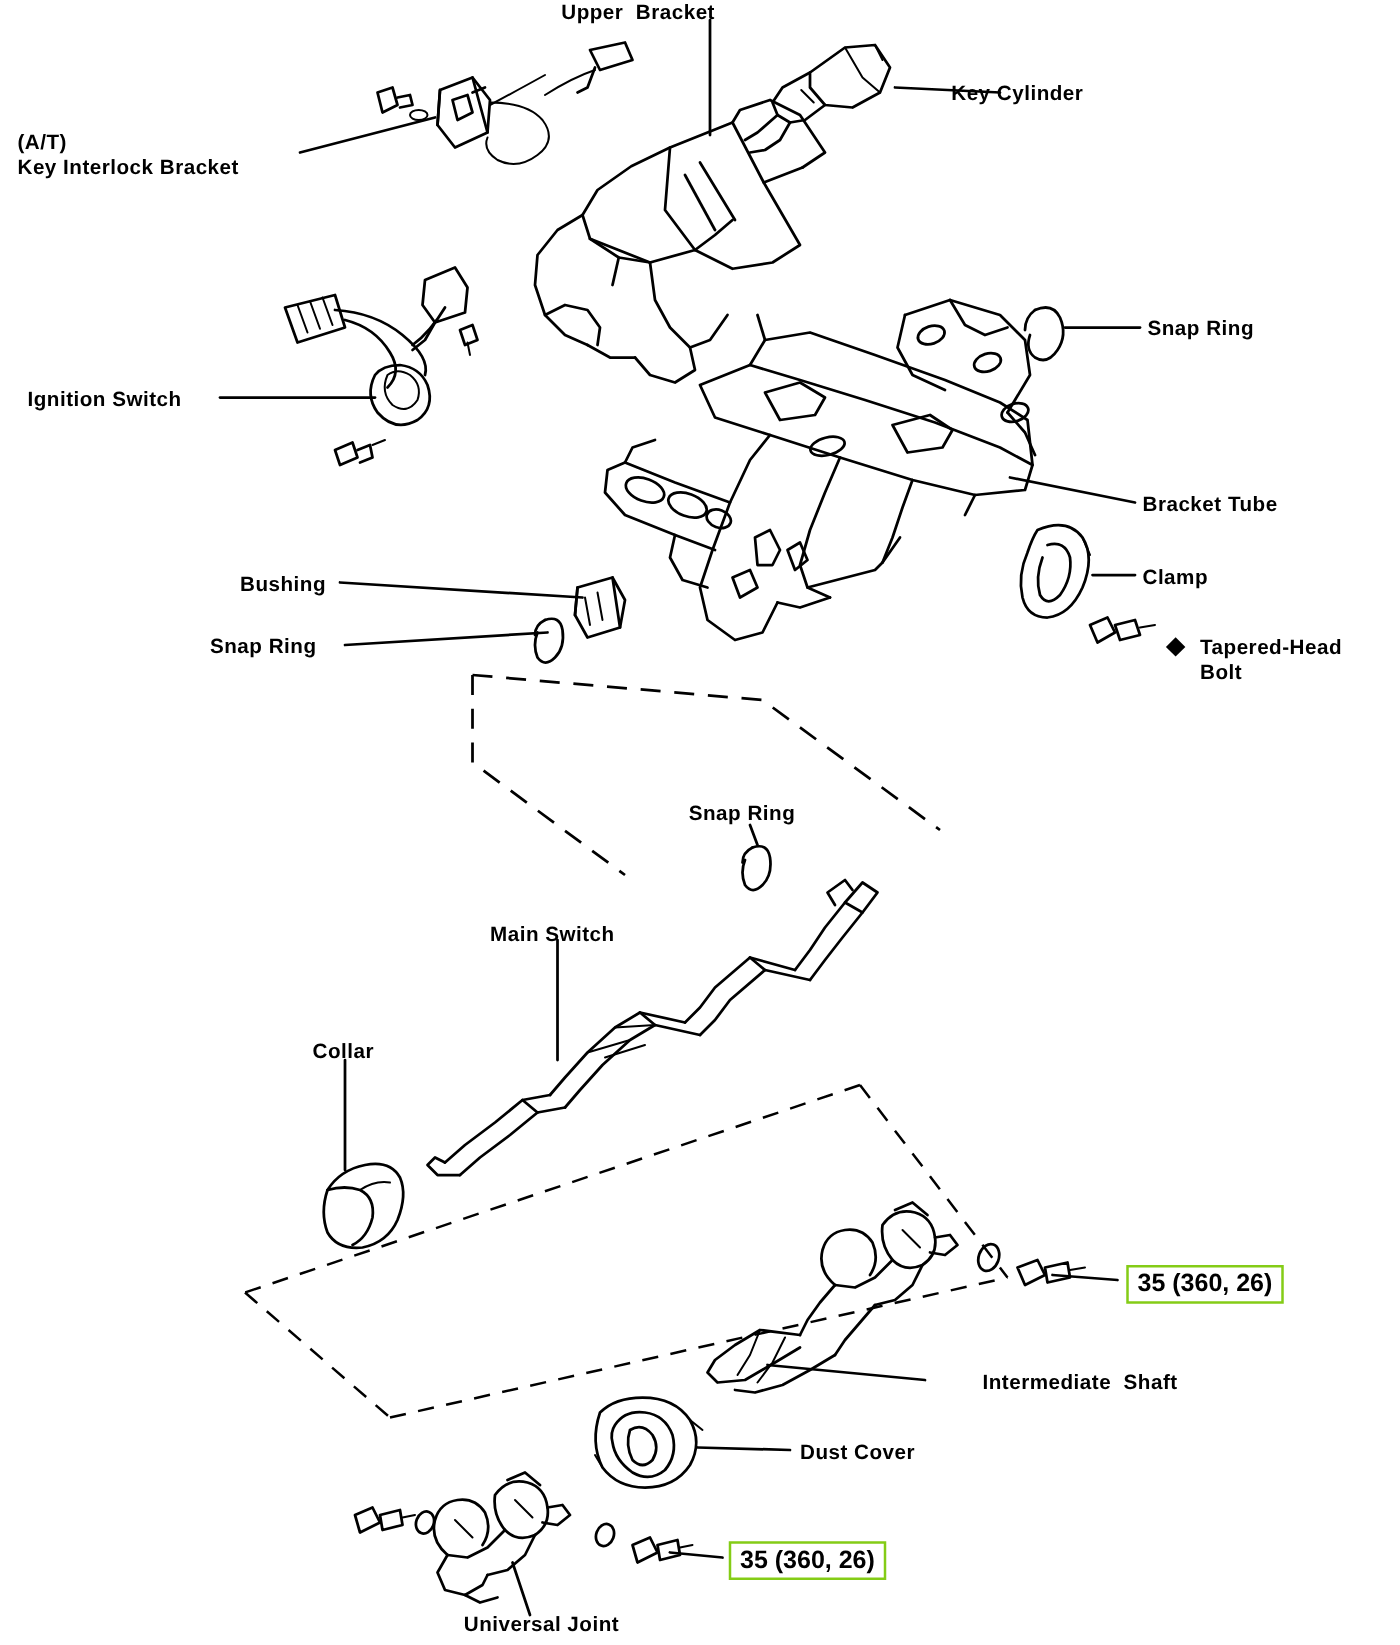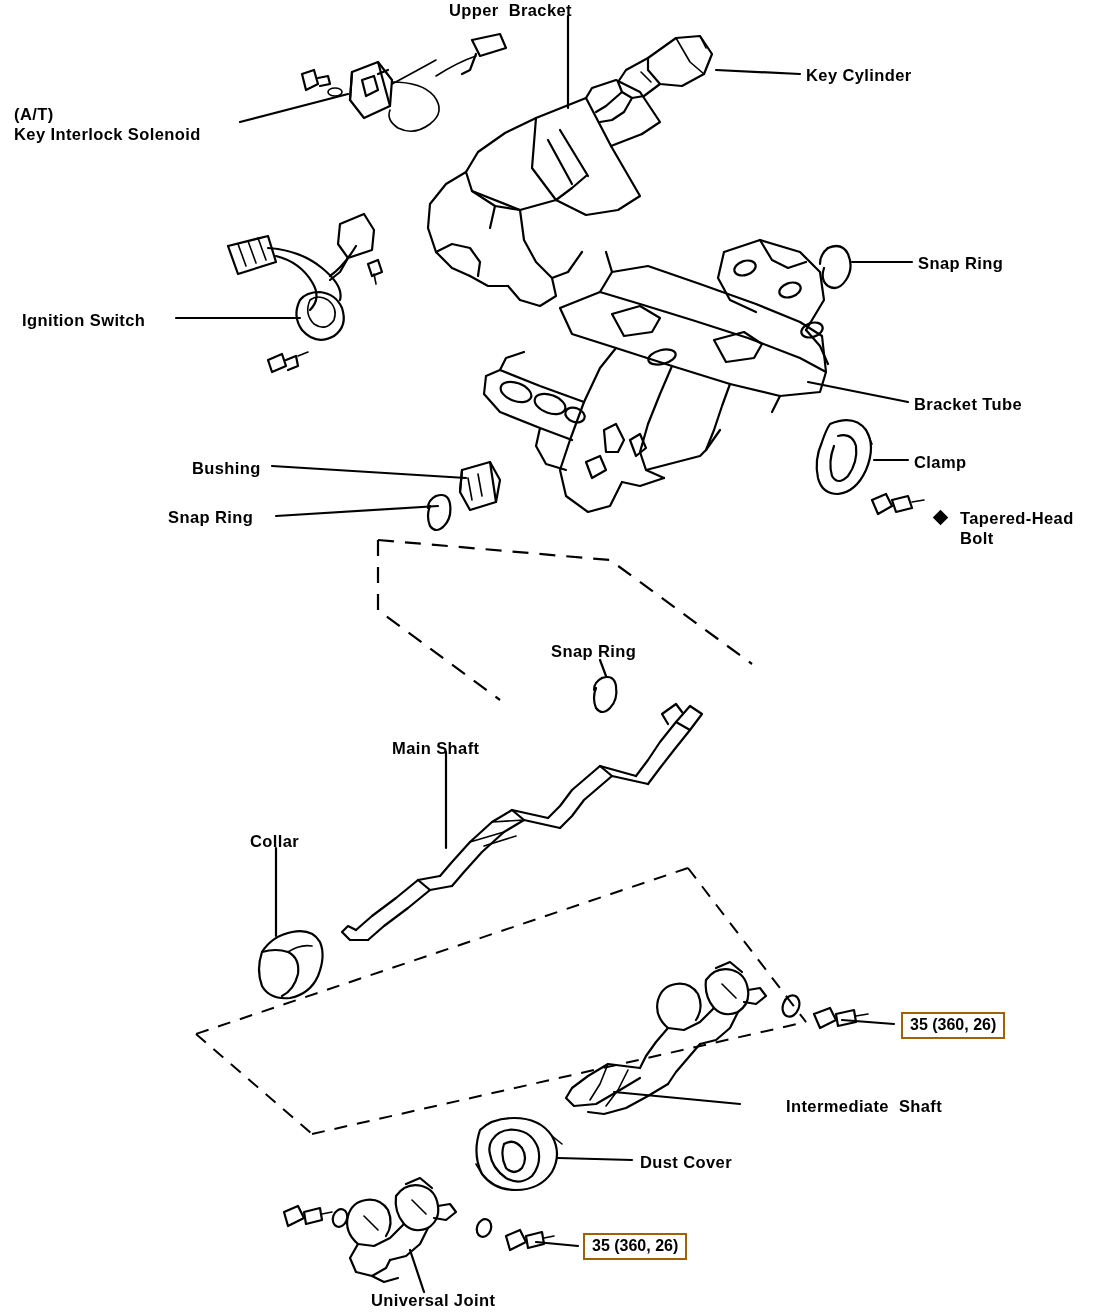--- a/index.html
+++ b/index.html
@@ -19,24 +19,24 @@
     position: absolute;
     font-size: 16.5px;
     font-weight: bold;
     color: #000000;
     letter-spacing: 0.4px;
     white-space: pre;
     line-height: 1.22;
   }
   .torque {
     position: absolute;
-    font-size: 16px;
+    font-size: 20px;
     font-weight: bold;
     color: #000000;
-    border: 2px solid #a16207;
+    border: 2px solid #84cc16;
     background: #ffffff;
     padding: 2px 7px 3px 7px;
     white-space: nowrap;
     line-height: 1.1;
   }
   .diamond {
     position: absolute;
     width: 11px;
     height: 11px;
     background: #000000;
@@ -297,33 +297,33 @@
       <path class="ln" d="M276 848 L276 936"></path>
       <path class="ln" d="M740 1104 L614 1092"></path>
       <path class="ln" d="M632 1160 L558 1158"></path>
       <path class="ln" d="M424 1292 L410 1250"></path>
       <path class="ln" d="M894 1024 L842 1020"></path>
       <path class="ln" d="M578 1246 L536 1242"></path>
     </g>
   </svg>
 
   <div class="label" style="left:449px; top:0px;">Upper  Bracket</div>
-  <div class="label" style="left:806px; top:65px;">Key Cylinder</div>
+  <div class="label" style="left:761px; top:65px;">Key Cylinder</div>
   <div class="label" style="left:14px; top:104px;">(A/T)
-Key Interlock Solenoid</div>
+Key Interlock Bracket</div>
   <div class="label" style="left:918px; top:253px;">Snap Ring</div>
   <div class="label" style="left:22px; top:310px;">Ignition Switch</div>
   <div class="label" style="left:914px; top:394px;">Bracket Tube</div>
   <div class="label" style="left:914px; top:452px;text-align:right;">Clamp</div>
   <div class="label" style="left:192px; top:458px;text-align:center;">Bushing</div>
   <div class="label" style="left:168px; top:507px;">Snap Ring</div>
   <div class="label" style="left:960px; top:508px;">Tapered-Head
 Bolt</div>
   <div class="label" style="left:551px; top:641px;">Snap Ring</div>
-  <div class="label" style="left:392px; top:738px;">Main Shaft</div>
+  <div class="label" style="left:392px; top:738px;">Main Switch</div>
   <div class="label" style="left:250px; top:831px;">Collar</div>
   <div class="label" style="left:786px; top:1096px;">Intermediate  Shaft</div>
   <div class="label" style="left:640px; top:1152px;">Dust Cover</div>
   <div class="label" style="left:371px; top:1290px;">Universal Joint</div>
 
   <div class="torque" style="left:901px; top:1012px;">35 (360, 26)</div>
   <div class="torque" style="left:583px; top:1233px;">35 (360, 26)</div>
 
   <div class="diamond" style="left:935px; top:512px;"></div>
 

